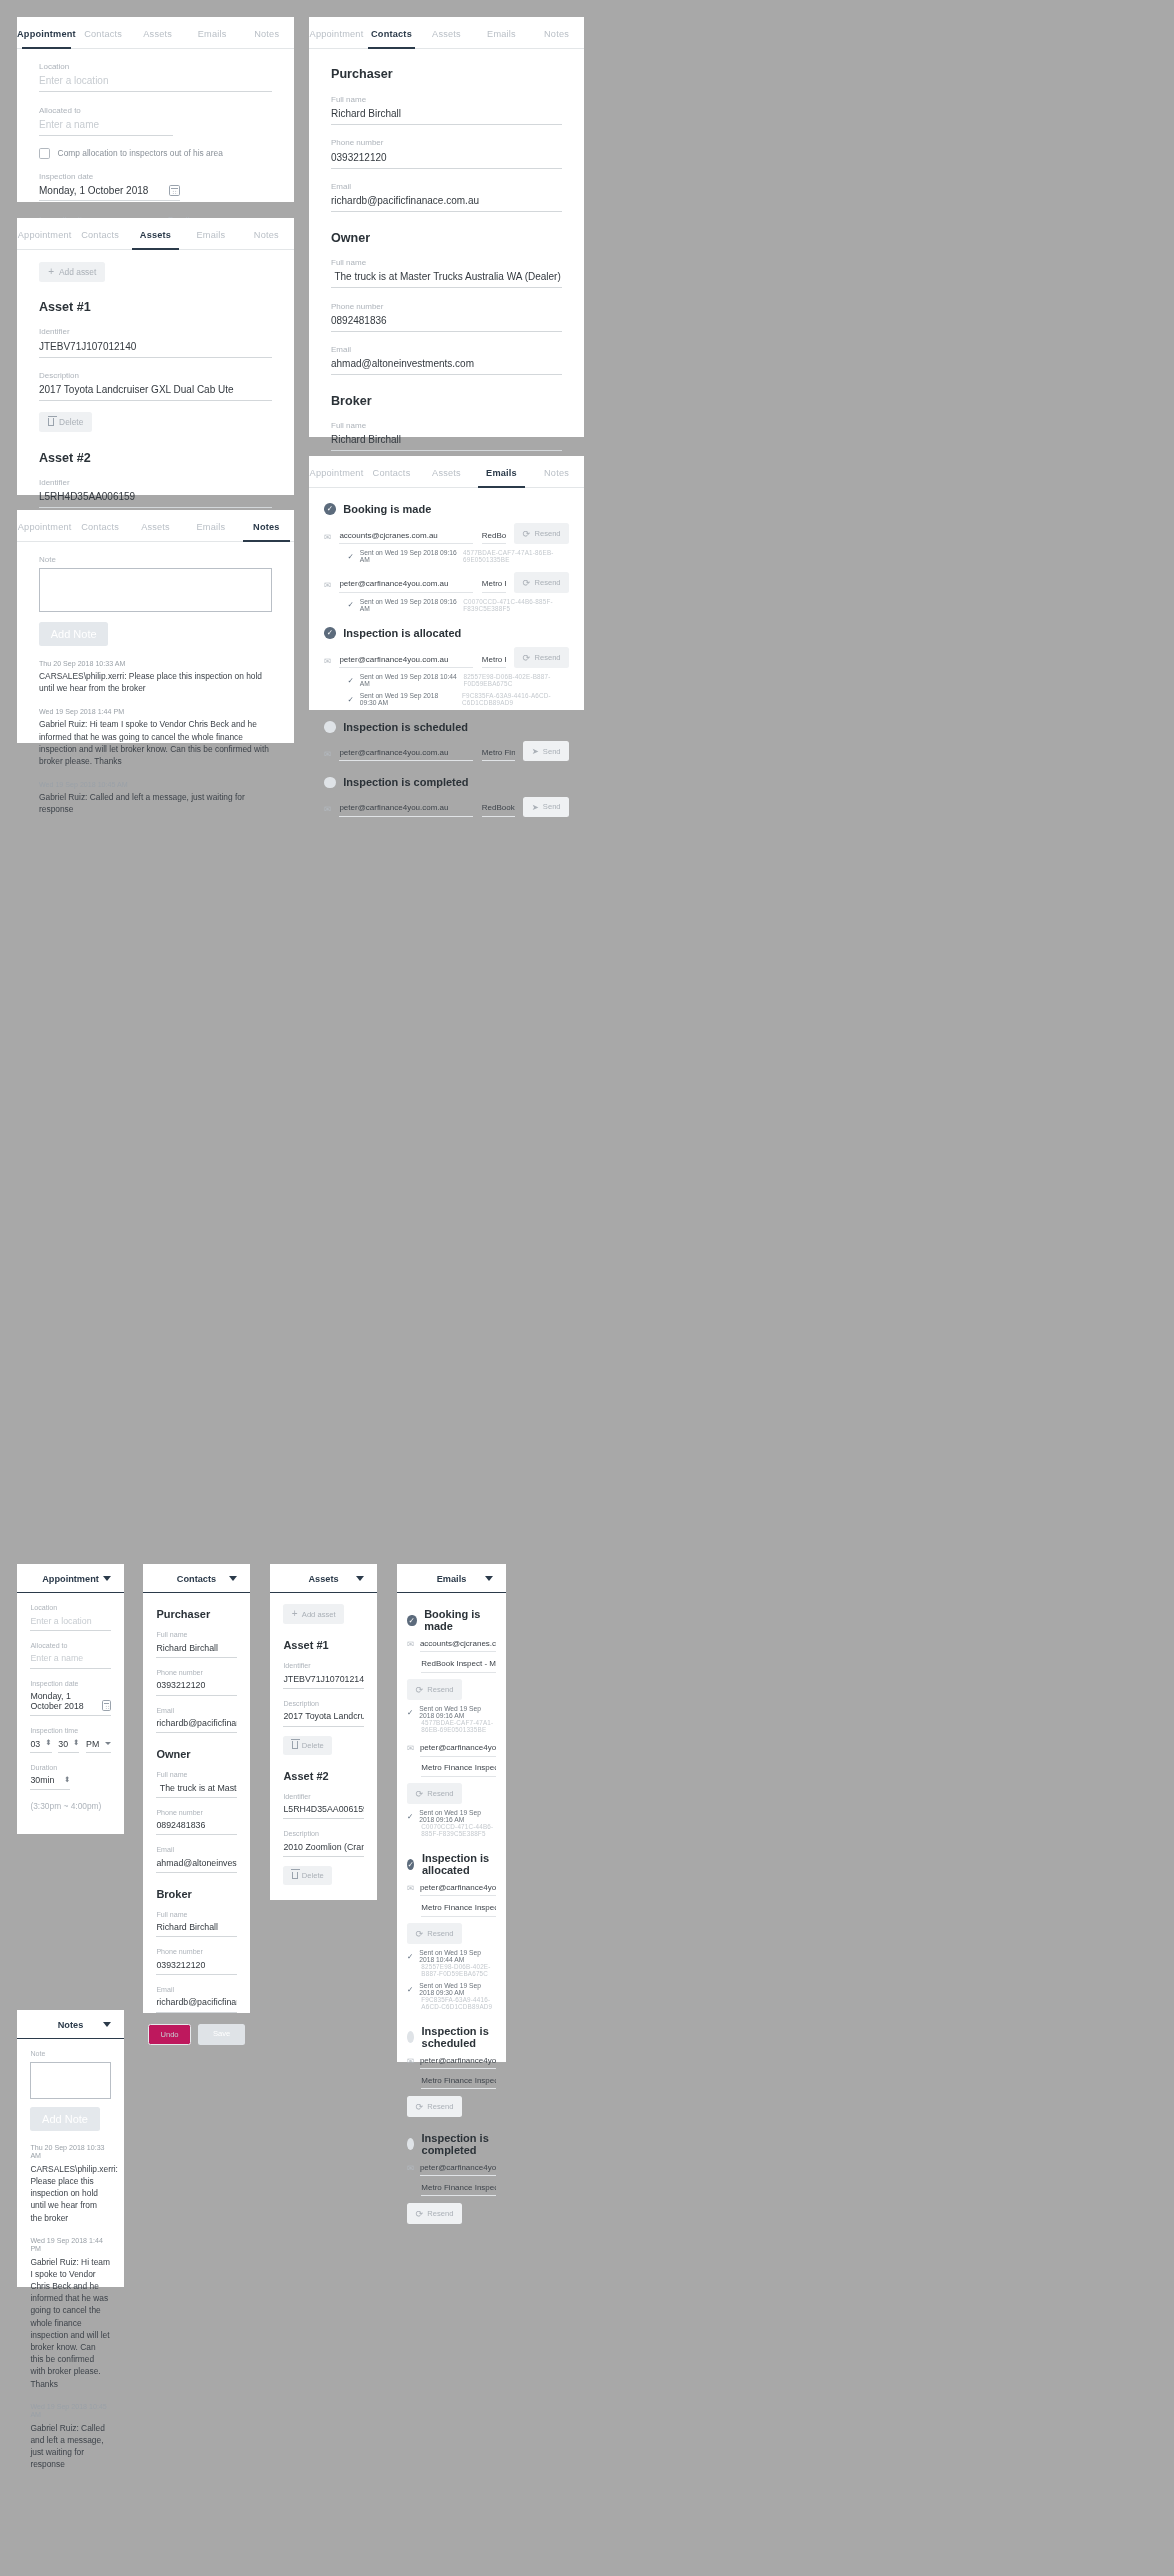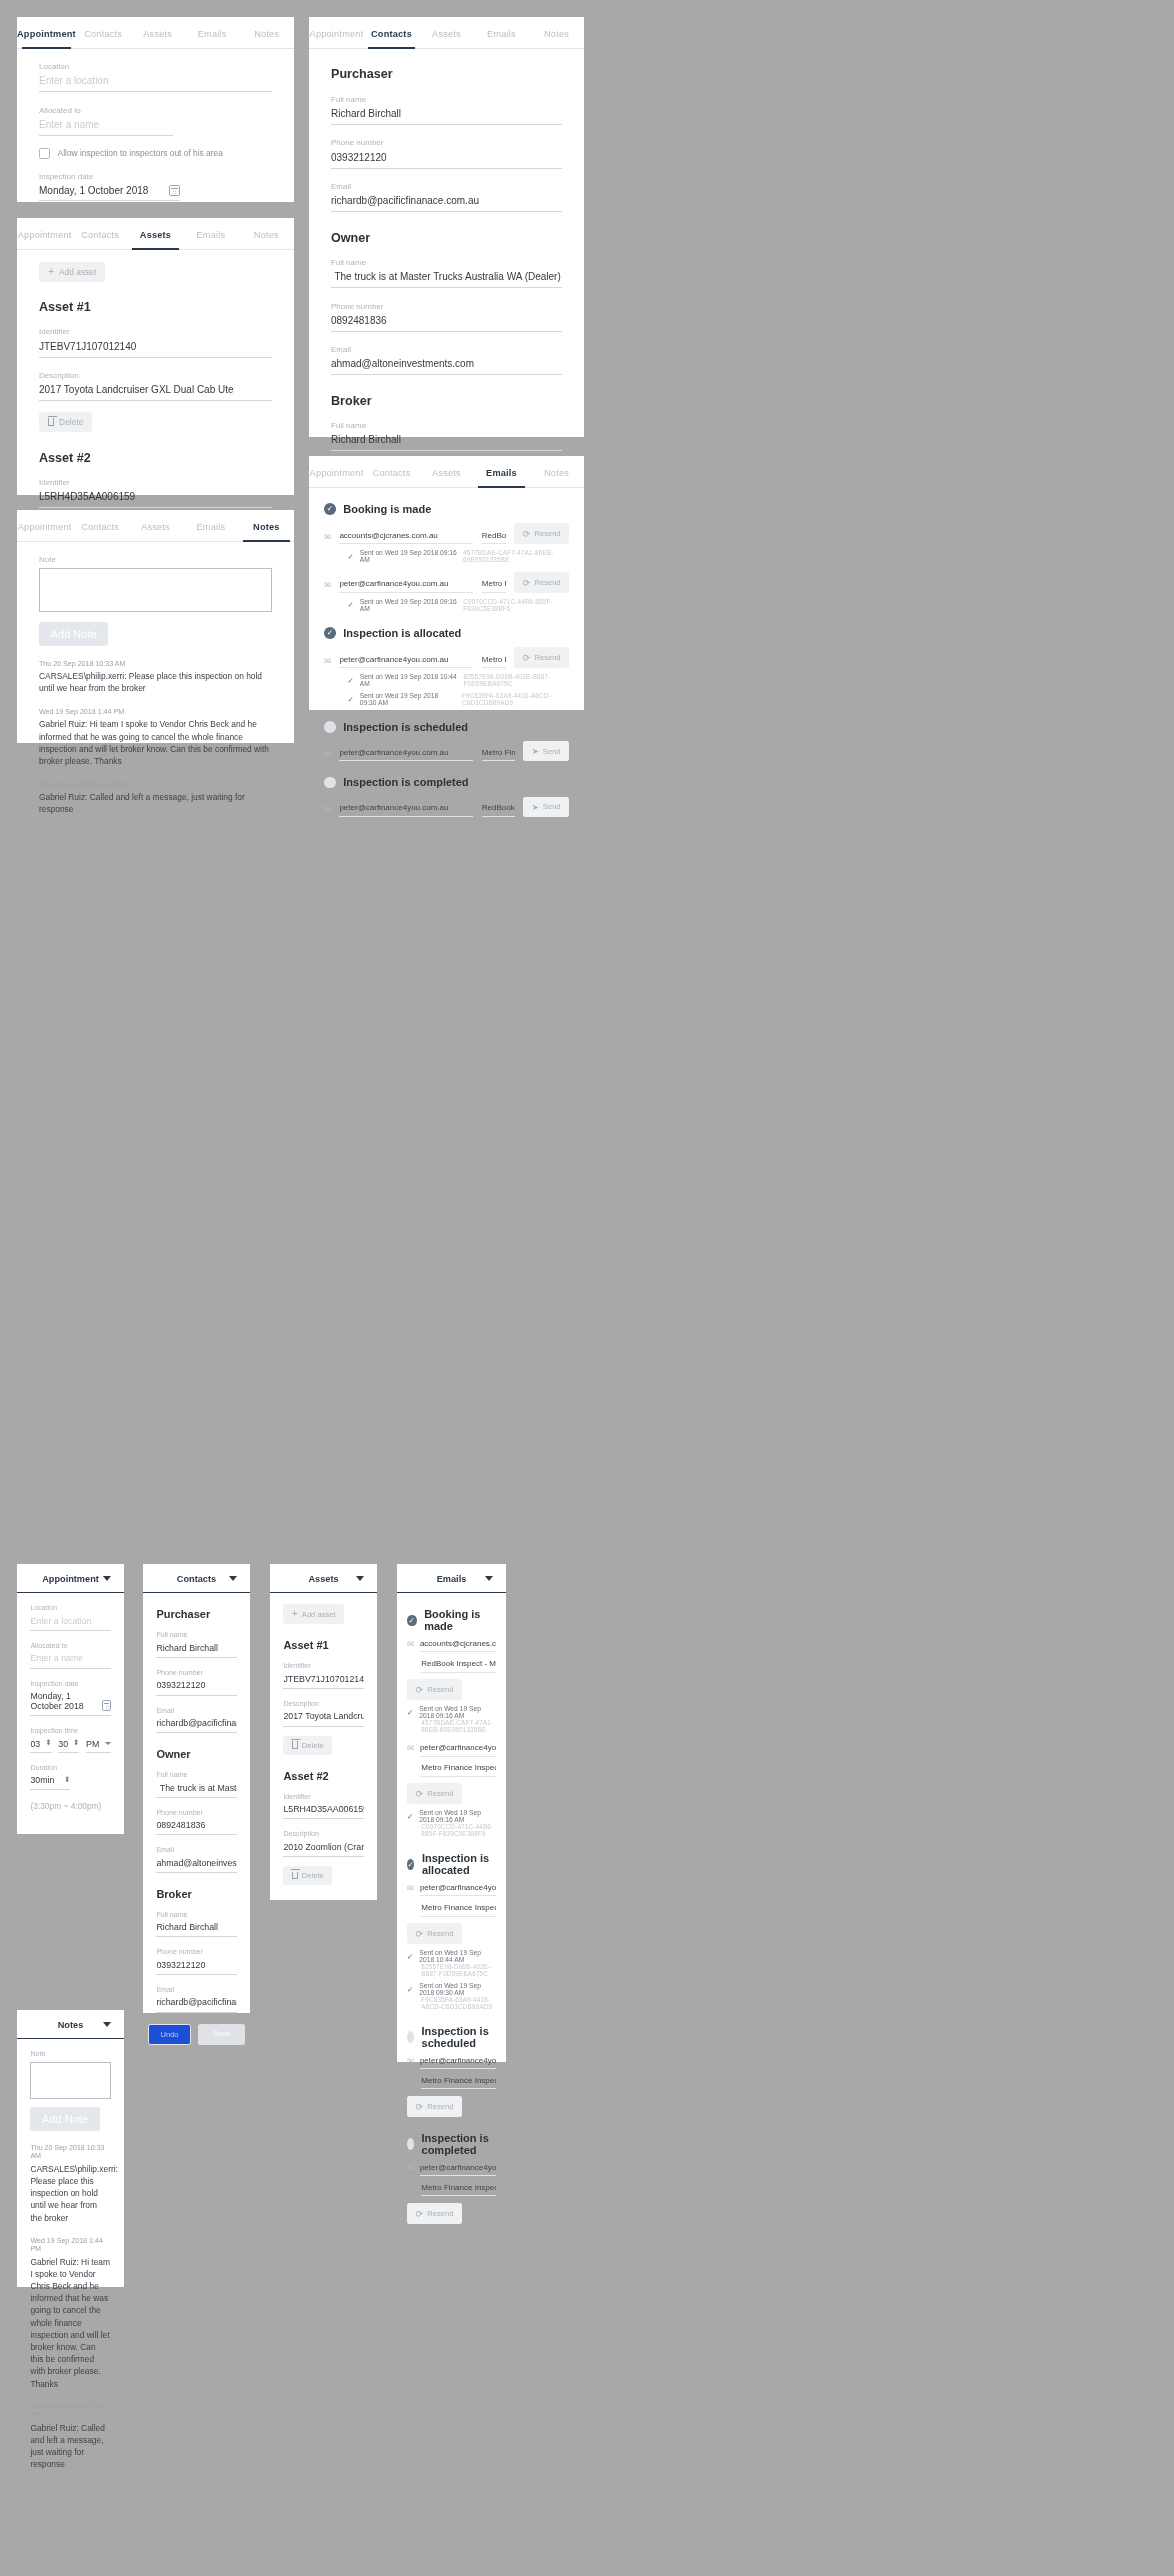--- a/index.html
+++ b/index.html
@@ -57,21 +57,21 @@
   .btn { display:inline-flex; align-items:center; gap:5px; background:#eff1f3; color:#aab0b7;
          font-size:8.4px; padding:5px 9.2px; border-radius:2.5px; }
   .trash { width:5.9px; height:7.6px; border:0.8px solid #9aa3ad; border-top:none; position:relative; }
   .trash:before { content:""; position:absolute; top:-2.5px; left:-1.7px; width:9.2px; height:0.8px; background:#9aa3ad; }
   .plus { font-size:10px; color:#aab0b7; line-height:1; }
   .refresh { font-size:9.2px; color:#aab0b7; }
   .sendico { font-size:8.4px; color:#aab0b7; }
 
   .footbtns { display:flex; gap:10px; justify-content:center; padding:15px 0 18.5px 0; }
   .fbtn { font-size:8.4px; padding:5.9px 20px; border-radius:2.5px; }
-  .fbtn.undo { background:#1d4ed8; color:#c8cdd2; border:0.8px solid #e6e9eb; }
+  .fbtn.undo { background:#be185d; color:#c8cdd2; border:0.8px solid #e6e9eb; }
   .fbtn.save { background:#dfe3e7; color:#ffffff; }
 
   
   .notebox { border:0.8px solid #b9bfc6; height:44px; background:#fff; }
   .addnote { background:#e4e8ec; color:#ffffff; font-size:11px; padding:5.9px 11.7px; border-radius:2.5px; display:inline-block; }
   .nts { font-size:7.1px; color:#9aa1a8; margin-top:13.4px; }
   .ntx { font-size:8.4px; color:#3d434a; line-height:1.45; margin-top:2.5px; }
 
   
   .estage { display:flex; align-items:center; gap:7.6px; margin:15px 0 5px 0; }
@@ -120,21 +120,21 @@
   </div>
   <div class="fieldwrap">
     <div class="flabel">Location</div>
     <div class="fval ph">Enter a location</div>
 
     <div class="flabel">Allocated to</div>
     <div class="fval ph" style="width:134px;">Enter a name</div>
 
     <div class="cbrow">
       <div class="cbox"></div>
-      <div class="cblabel">Allow inspection to inspectors out of his area</div>
+      <div class="cblabel">Comp allocation to inspectors out of his area</div>
     </div>
 
     <div class="flabel">Inspection date</div>
     <div class="daterow" style="width:141px;">
       <span style="font-size:10px;">Monday, 1 October 2018</span>
       <span class="cal"></span>
     </div>
 
     <div style="display:flex;gap:37px;">
       <div class="flabel" style="width:92px;">Inspection time</div>

